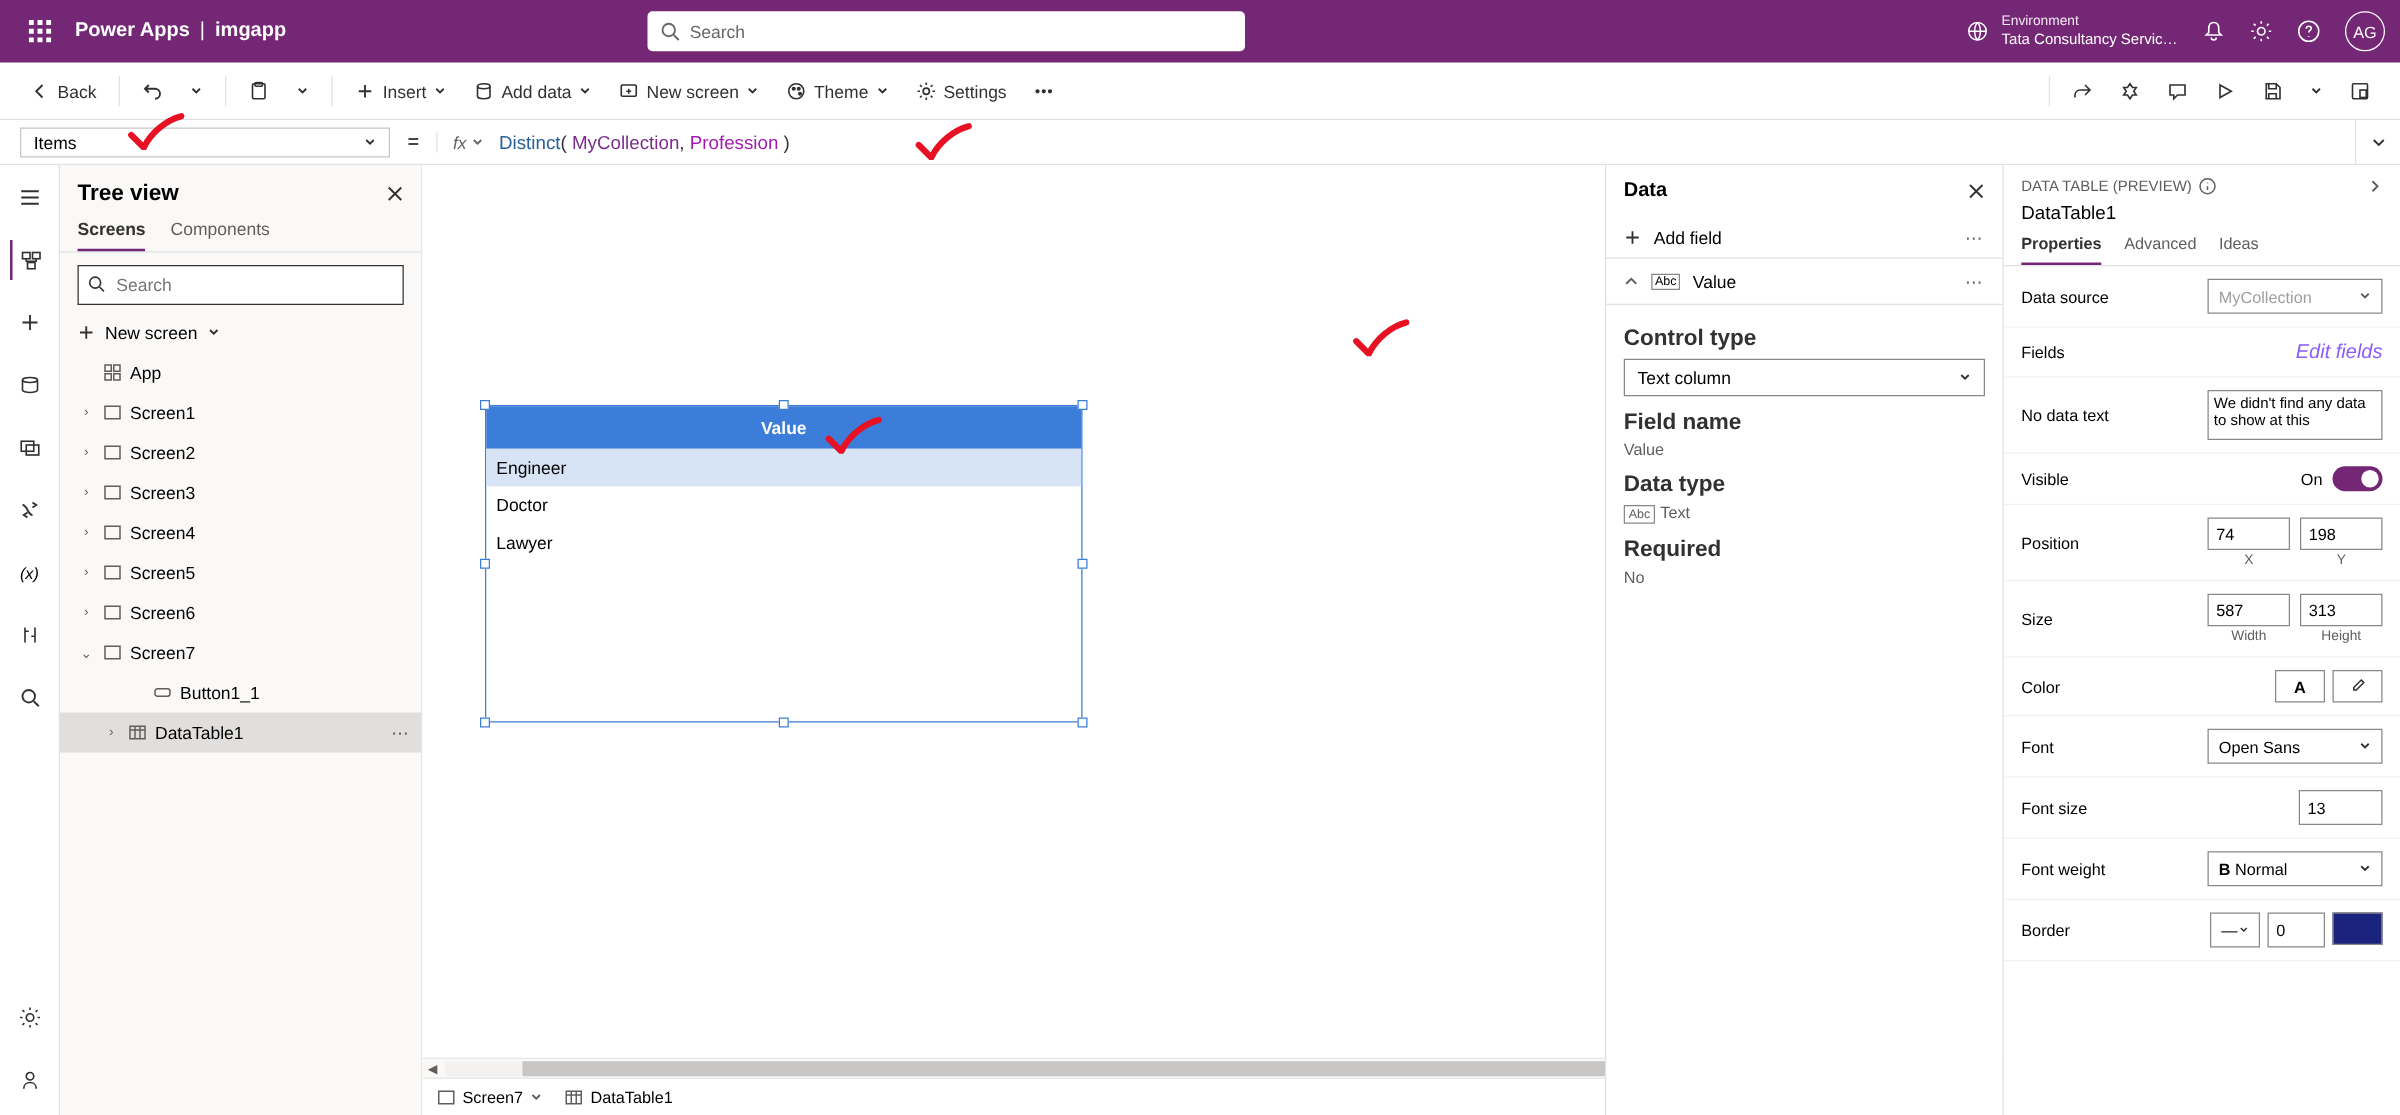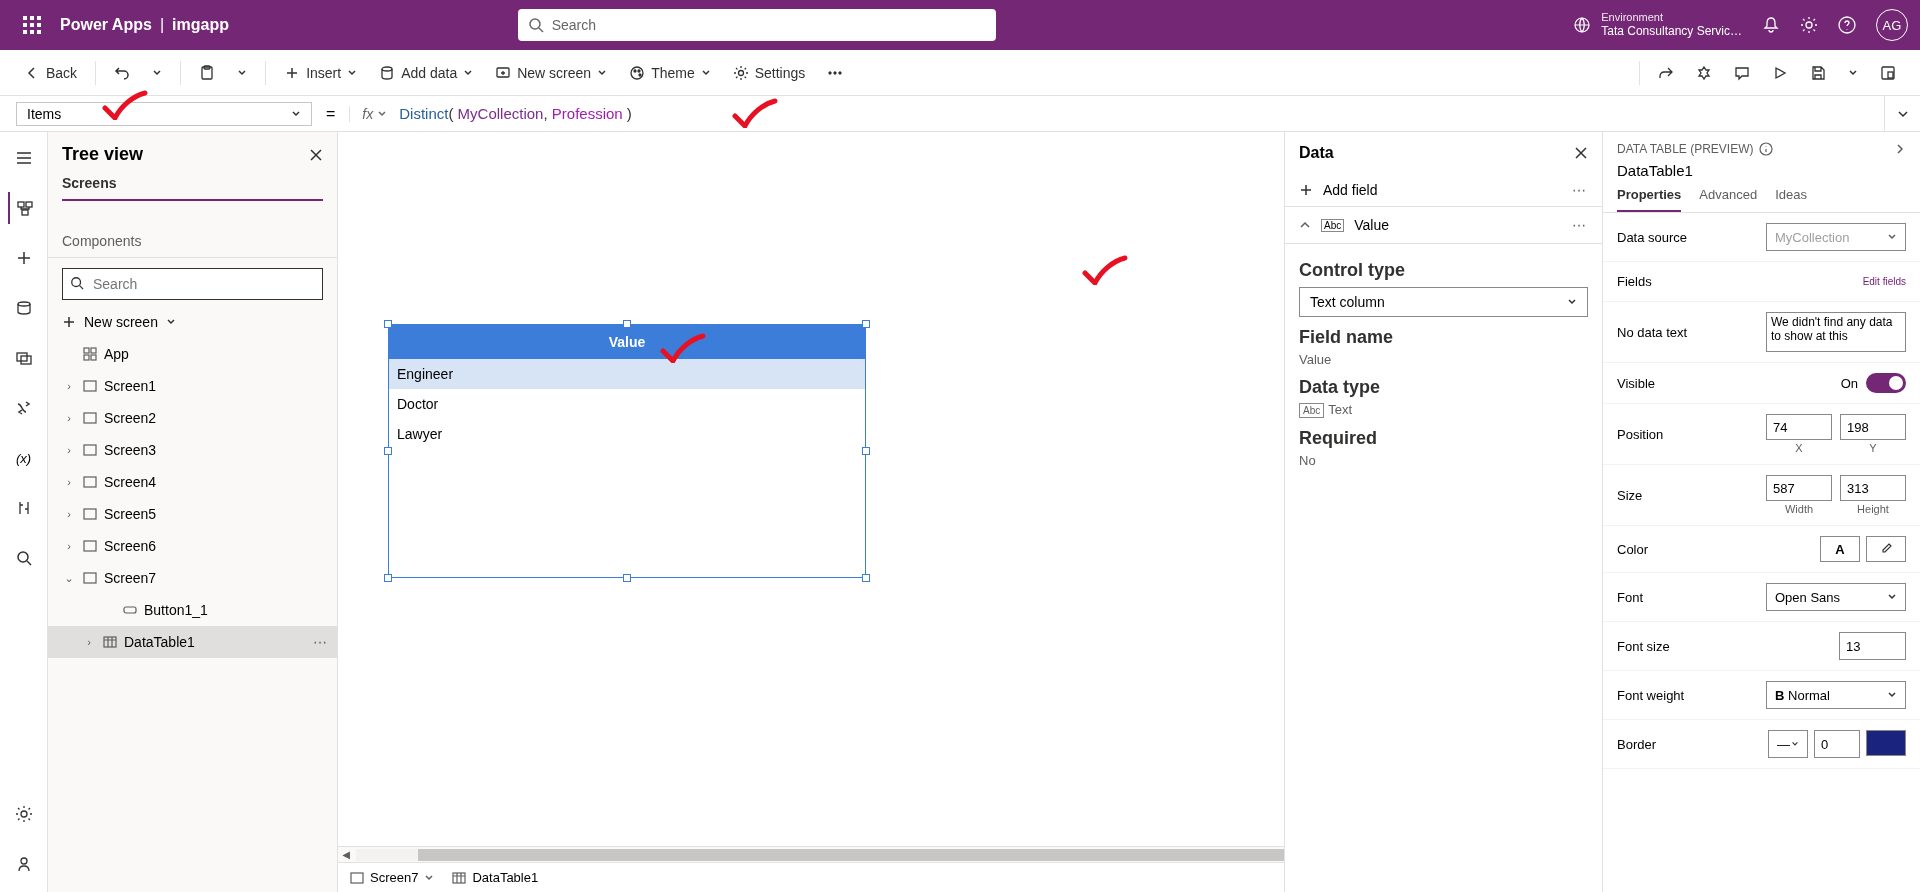--- a/index.html
+++ b/index.html
@@ -39,21 +39,21 @@
 
 .main { display: flex; height: calc(892px - 50px - 46px - 36px); }
 .rail { width: 48px; border-right: 1px solid #e1e1e1; display: flex; flex-direction: column; align-items: center; padding-top: 10px; gap: 18px; }
 .rail-bottom { margin-top: auto; margin-bottom: 12px; display: flex; flex-direction: column; gap: 18px; }
 .rail-item { width: 32px; height: 32px; display: flex; align-items: center; justify-content: center; cursor: pointer; }
 .rail-item.active { border-left: 2px solid #742774; }
 
 .tree-panel { width: 290px; border-right: 1px solid #e1e1e1; display: flex; flex-direction: column; background: #faf9f8; }
 .tree-head { display: flex; align-items: center; padding: 12px 14px 0; }
 .tree-head h2 { font-size: 18px; font-weight: 600; flex: 1; }
-.tree-tabs { display: flex; gap: 32px; padding: 10px 14px 0; border-bottom: 1px solid #e1e1e1; flex-direction: column; }
+.tree-tabs { display: flex; gap: 20px; padding: 10px 14px 0; border-bottom: 1px solid #e1e1e1; }
 .tree-tab { font-size: 14px; padding-bottom: 8px; cursor: pointer; color: #605e5c; }
 .tree-tab.active { color: #323130; border-bottom: 2px solid #742774; font-weight: 600; }
 .tree-search { margin: 10px 14px; position: relative; }
 .tree-search input { width: 100%; height: 32px; border: 1px solid #323130; padding: 0 8px 0 30px; font-size: 14px; }
 .tree-search .sicon { position: absolute; left: 8px; top: 8px; }
 .new-screen { margin: 4px 14px 8px; display: flex; align-items: center; gap: 8px; font-size: 14px; cursor: pointer; }
 .tree-list { flex: 1; overflow: auto; }
 .tree-node { display: flex; align-items: center; height: 32px; padding: 0 8px 0 14px; gap: 6px; font-size: 14px; cursor: pointer; }
 .tree-node.depth1 { padding-left: 14px; }
 .tree-node.depth2 { padding-left: 34px; }
@@ -95,21 +95,21 @@
 .prop-panel { width: 318px; border-left: 1px solid #e1e1e1; background: #fff; display: flex; flex-direction: column; position: absolute; right: 0; top: 0; bottom: 0; }
 .pp-head { display: flex; align-items: center; padding: 10px 14px 4px; font-size: 12px; color: #605e5c; gap: 6px; }
 .pp-title { padding: 2px 14px 8px; font-size: 15px; }
 .pp-tabs { display: flex; gap: 18px; padding: 0 14px; border-bottom: 1px solid #e1e1e1; }
 .pp-tab { font-size: 13px; padding-bottom: 8px; cursor: pointer; color: #605e5c; }
 .pp-tab.active { border-bottom: 2px solid #742774; color: #323130; font-weight: 600; }
 .pp-body { flex: 1; overflow: auto; }
 .pp-row { display: flex; align-items: center; padding: 10px 14px; font-size: 13px; border-bottom: 1px solid #f3f2f1; min-height: 40px; }
 .pp-row .plbl { flex: 1; }
 .pp-input { width: 140px; height: 28px; border: 1px solid #8a8886; padding: 0 6px; font-size: 13px; }
-.pp-link { color: #701a75; cursor: pointer; font-size: 10px; }
+.pp-link { color: #8b5cf6; cursor: pointer; font-size: 16px; font-style: italic; }
 .pp-hpair { display: flex; gap: 8px; }
 .pp-hpair .col { display: flex; flex-direction: column; align-items: center; gap: 2px; }
 .pp-hpair input { width: 66px; height: 26px; border: 1px solid #8a8886; padding: 0 6px; font-size: 13px; }
 .pp-hpair .sub { font-size: 11px; color: #605e5c; }
 .toggle { width: 40px; height: 20px; background: #742774; border-radius: 10px; position: relative; }
 .toggle::after { content: ""; position: absolute; width: 14px; height: 14px; background: #fff; border-radius: 50%; top: 3px; right: 3px; }
 .colorbtn { width: 40px; height: 26px; border: 1px solid #8a8886; display: flex; align-items: center; justify-content: center; font-weight: 700; }
 .colorbtn.swatch { background: #1a237e; }
 .pp-dd { height: 28px; border: 1px solid #8a8886; display: flex; align-items: center; padding: 0 8px; justify-content: space-between; font-size: 13px; width: 140px; }
 .pp-textarea { width: 140px; height: 40px; border: 1px solid #8a8886; font-size: 12px; padding: 2px 4px; resize: none; overflow: hidden; }

